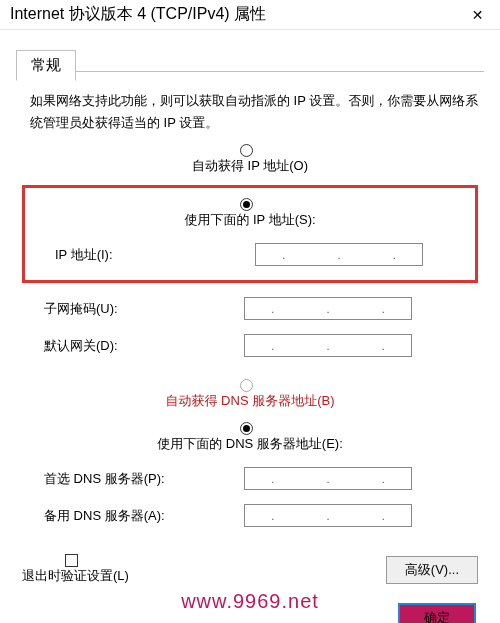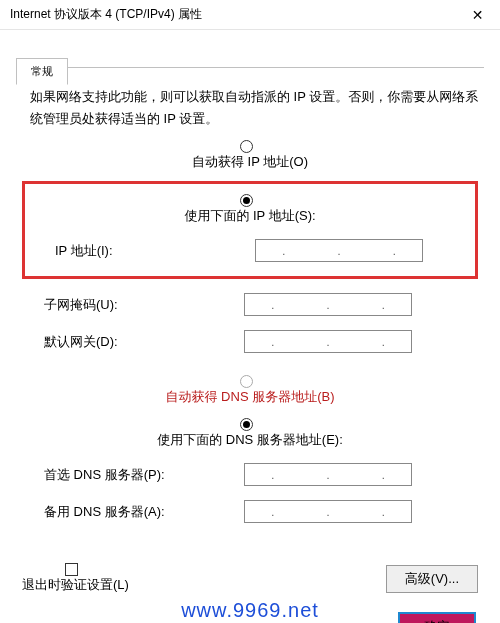--- a/index.html
+++ b/index.html
@@ -14,35 +14,35 @@
     color: #000;
   }
   .titlebar {
     height: 30px;
     display: flex;
     align-items: center;
     justify-content: space-between;
     padding: 0 0 0 10px;
     border-bottom: 1px solid #e5e5e5;
   }
-  .titlebar .title { font-size: 12px; }
+  .titlebar .title { font-size: 16px; }
   .close-btn {
     width: 45px; height: 30px;
     display: flex; align-items: center; justify-content: center;
     font-size: 14px; color: #000;
   }
   .body-area { padding: 10px 16px 14px 16px; }
   .tabstrip { display: flex; border-bottom: 1px solid #c0c0c0; }
   .tab {
     padding: 5px 14px 5px 14px;
     border: 1px solid #c0c0c0;
     border-bottom: 1px solid #fff;
     background: #fff;
-    position: relative; top: 18px;
-    font-size: 11px;
+    position: relative; top: 10px;
+    font-size: 15px;
   }
   .desc { margin: 18px 2px 10px 14px; line-height: 1.7; }
   .grp { margin: 10px 0 0 0; padding: 0 6px 12px 6px; }
   .row { display: flex; align-items: center; margin: 10px 0 0 0; flex-direction: column; }
   .radio {
     width: 13px; height: 13px; border-radius: 50%;
     border: 1px solid #333; margin-right: 8px;
     display: inline-flex; align-items: center; justify-content: center;
     flex-shrink: 0;
   }
@@ -64,35 +64,35 @@
     background: #fff; font-size: 11px; color: #555;
   }
   .ip-dot { }
   .highlight {
     border: 3px solid #d33; padding: 8px 8px 14px 8px; margin-top: 10px;
   }
   .highlight .row { margin-top: 2px; }
   .label.disabled, .text-disabled { color: #b91c1c; }
   .bottom-row {
     display: flex; align-items: center; justify-content: space-between;
-    margin-top: 28px; padding: 0 6px;
+    margin-top: 15px; padding: 0 6px;
   }
   .btn {
     border: 1px solid #999; background: #efefef;
     padding: 4px 18px; font-size: 13px; min-width: 78px;
     text-align: center;
   }
   .actions {
     display: flex; justify-content: flex-end; gap: 12px;
     margin-top: 18px; padding-right: 8px;
   }
   .btn.primary { border: 2px solid #1e88d0; background: #be185d; }
   .watermark {
     position: absolute; bottom: 34px; left: 0; right: 0;
-    text-align: center; font-size: 20px; color: #1d4ed8;
+    text-align: center; font-size: 20px; color: #be185d;
     pointer-events: none; letter-spacing: 1px;
   }
   .container { position: relative; }
 </style>
 </head>
 <body>
 
 <div class="container">
   <div class="titlebar">
     <span class="title">Internet 协议版本 4 (TCP/IPv4) 属性</span>

